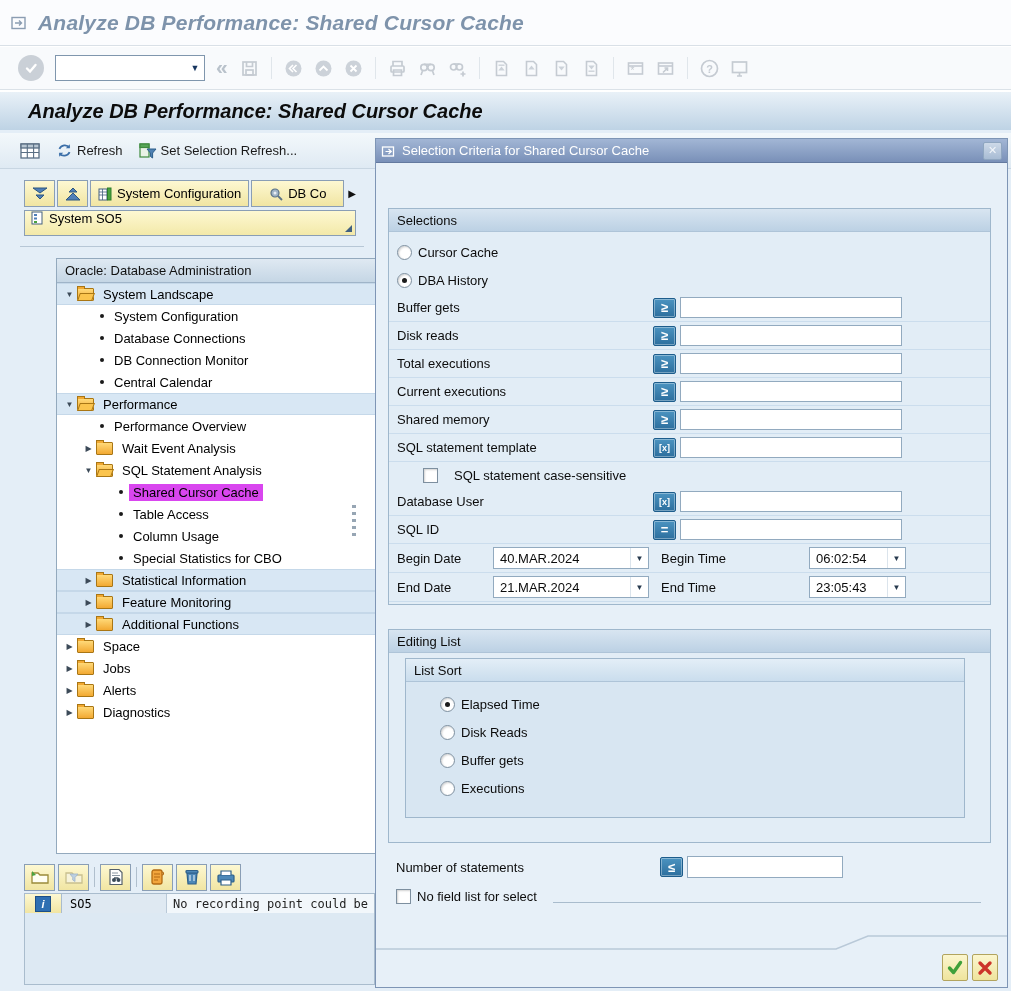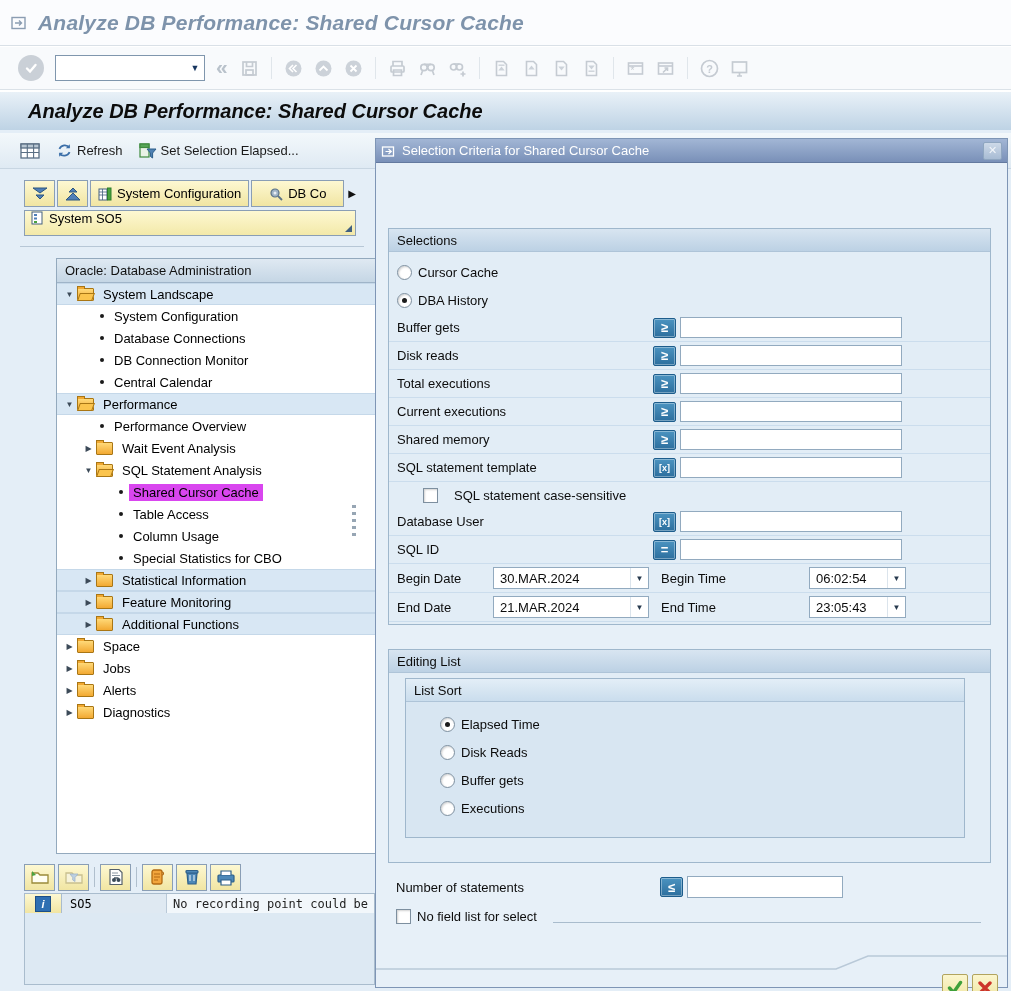--- a/index.html
+++ b/index.html
@@ -73,21 +73,21 @@
   .msg-cell{flex:1;background:#f2f7fb;display:flex;align-items:center;padding-left:6px;
     font-family:"DejaVu Sans Mono",monospace;font-size:12px;white-space:nowrap;overflow:hidden;color:#222;}
   
   .dialog{position:absolute;left:375px;top:8px;width:633px;height:850px;background:#e7f0f8;
     border:1px solid #7e95b5;box-sizing:border-box;z-index:10;}
   .dialog-title{height:24px;background:linear-gradient(#a2b6d5,#7990b8);display:flex;align-items:center;
     padding:0 5px;color:#fff;font-size:13px;gap:6px;border-bottom:1px solid #63799f;box-sizing:border-box;}
   .dlg-close{margin-left:auto;width:17px;height:16px;background:linear-gradient(#cdd9e8,#a8bcd4);
     border:1px solid #8fa6c0;color:#f2f6fa;font-weight:bold;font-size:11px;line-height:1;
     display:flex;align-items:center;justify-content:center;border-radius:2px;}
-  .dialog-body{position:absolute;top:24px;left:0;right:0;bottom:0;font-size:13px;color:#0c0c0c;margin-top:20px;}
+  .dialog-body{position:absolute;top:24px;left:0;right:0;bottom:0;font-size:13px;color:#0c0c0c;}
   .groupbox{position:absolute;border:1px solid #9fb7cc;background:#e2edf6;box-sizing:border-box;}
   .gb-header{height:23px;background:linear-gradient(#d8e5f1,#bcd1e4);border-bottom:1px solid #aec4d8;
     display:flex;align-items:center;padding-left:8px;box-sizing:border-box;}
   #grp-selections{left:12px;top:45px;width:603px;height:397px;}
   .sel-body{padding-top:6px;}
   .radio-row{height:28px;display:flex;align-items:center;gap:6px;padding-left:8px;}
   .radio{width:15px;height:15px;border-radius:50%;background:#fff;border:1px solid #7d8f9f;
     box-shadow:inset 1px 1px 2px rgba(0,0,0,.18);position:relative;flex:0 0 15px;box-sizing:border-box;}
   .radio.sel::after{content:'';position:absolute;left:4px;top:4px;right:4px;bottom:4px;background:#1c1c1c;border-radius:50%;}
   .field-row{height:28px;display:flex;align-items:center;padding:0 10px 0 8px;border-bottom:1px solid #cbdded;box-sizing:border-box;}
@@ -274,21 +274,21 @@
           <path d="M3.2 14.8v-4h4z" fill="#3b6fa8"></path>
       </svg>
       <span>Refresh</span>
     </span>
     <span class="atb-btn">
       <svg width="18" height="17" viewBox="0 0 18 17">
         <rect x="1" y="2" width="9" height="13" fill="#e9f2e6" stroke="#3e8a3e" stroke-width="1.2"></rect>
         <rect x="1" y="2" width="9" height="3.5" fill="#57a657" stroke="#3e8a3e" stroke-width="1.2"></rect>
         <path d="M8 7h9l-3.4 4v5l-2.2-1.6V11z" fill="#4f81b3" stroke="#2d5f8a" stroke-width="1"></path>
       </svg>
-      <span>Set Selection Elapsed...</span>
+      <span>Set Selection Refresh...</span>
     </span>
   </div>
 
   <div class="left-panel">
 
     <div class="tab-row">
       <span class="y-btn y-sm">
         <svg width="16" height="14" viewBox="0 0 16 14">
           <path d="M1 1h14l-7 5z" fill="#4f7fb8" stroke="#2d567f" stroke-width="1"></path>
           <path d="M4 8h8l-4 4z" fill="#4f7fb8" stroke="#2d567f" stroke-width="1"></path>
@@ -572,21 +572,21 @@
               <div class="field-row">
     <span class="lbl">SQL ID</span>
     <span class="ico-btn">=</span>
     <input class="inp" style="">
   </div>
             </div>
 
           <div class="date-row">
             <span class="lbl-sm">Begin Date</span>
             <span class="combo c-date">
-              <span>30.MAR.2024</span>
+              <span>40.MAR.2024</span>
               <span class="arr">▼</span>
             </span>
             <span class="lbl2">Begin Time</span>
             <span class="combo c-time">
               <span>06:02:54</span>
               <span class="arr">▼</span>
             </span>
           </div>
           <div class="date-row">
             <span class="lbl-sm">End Date</span>

